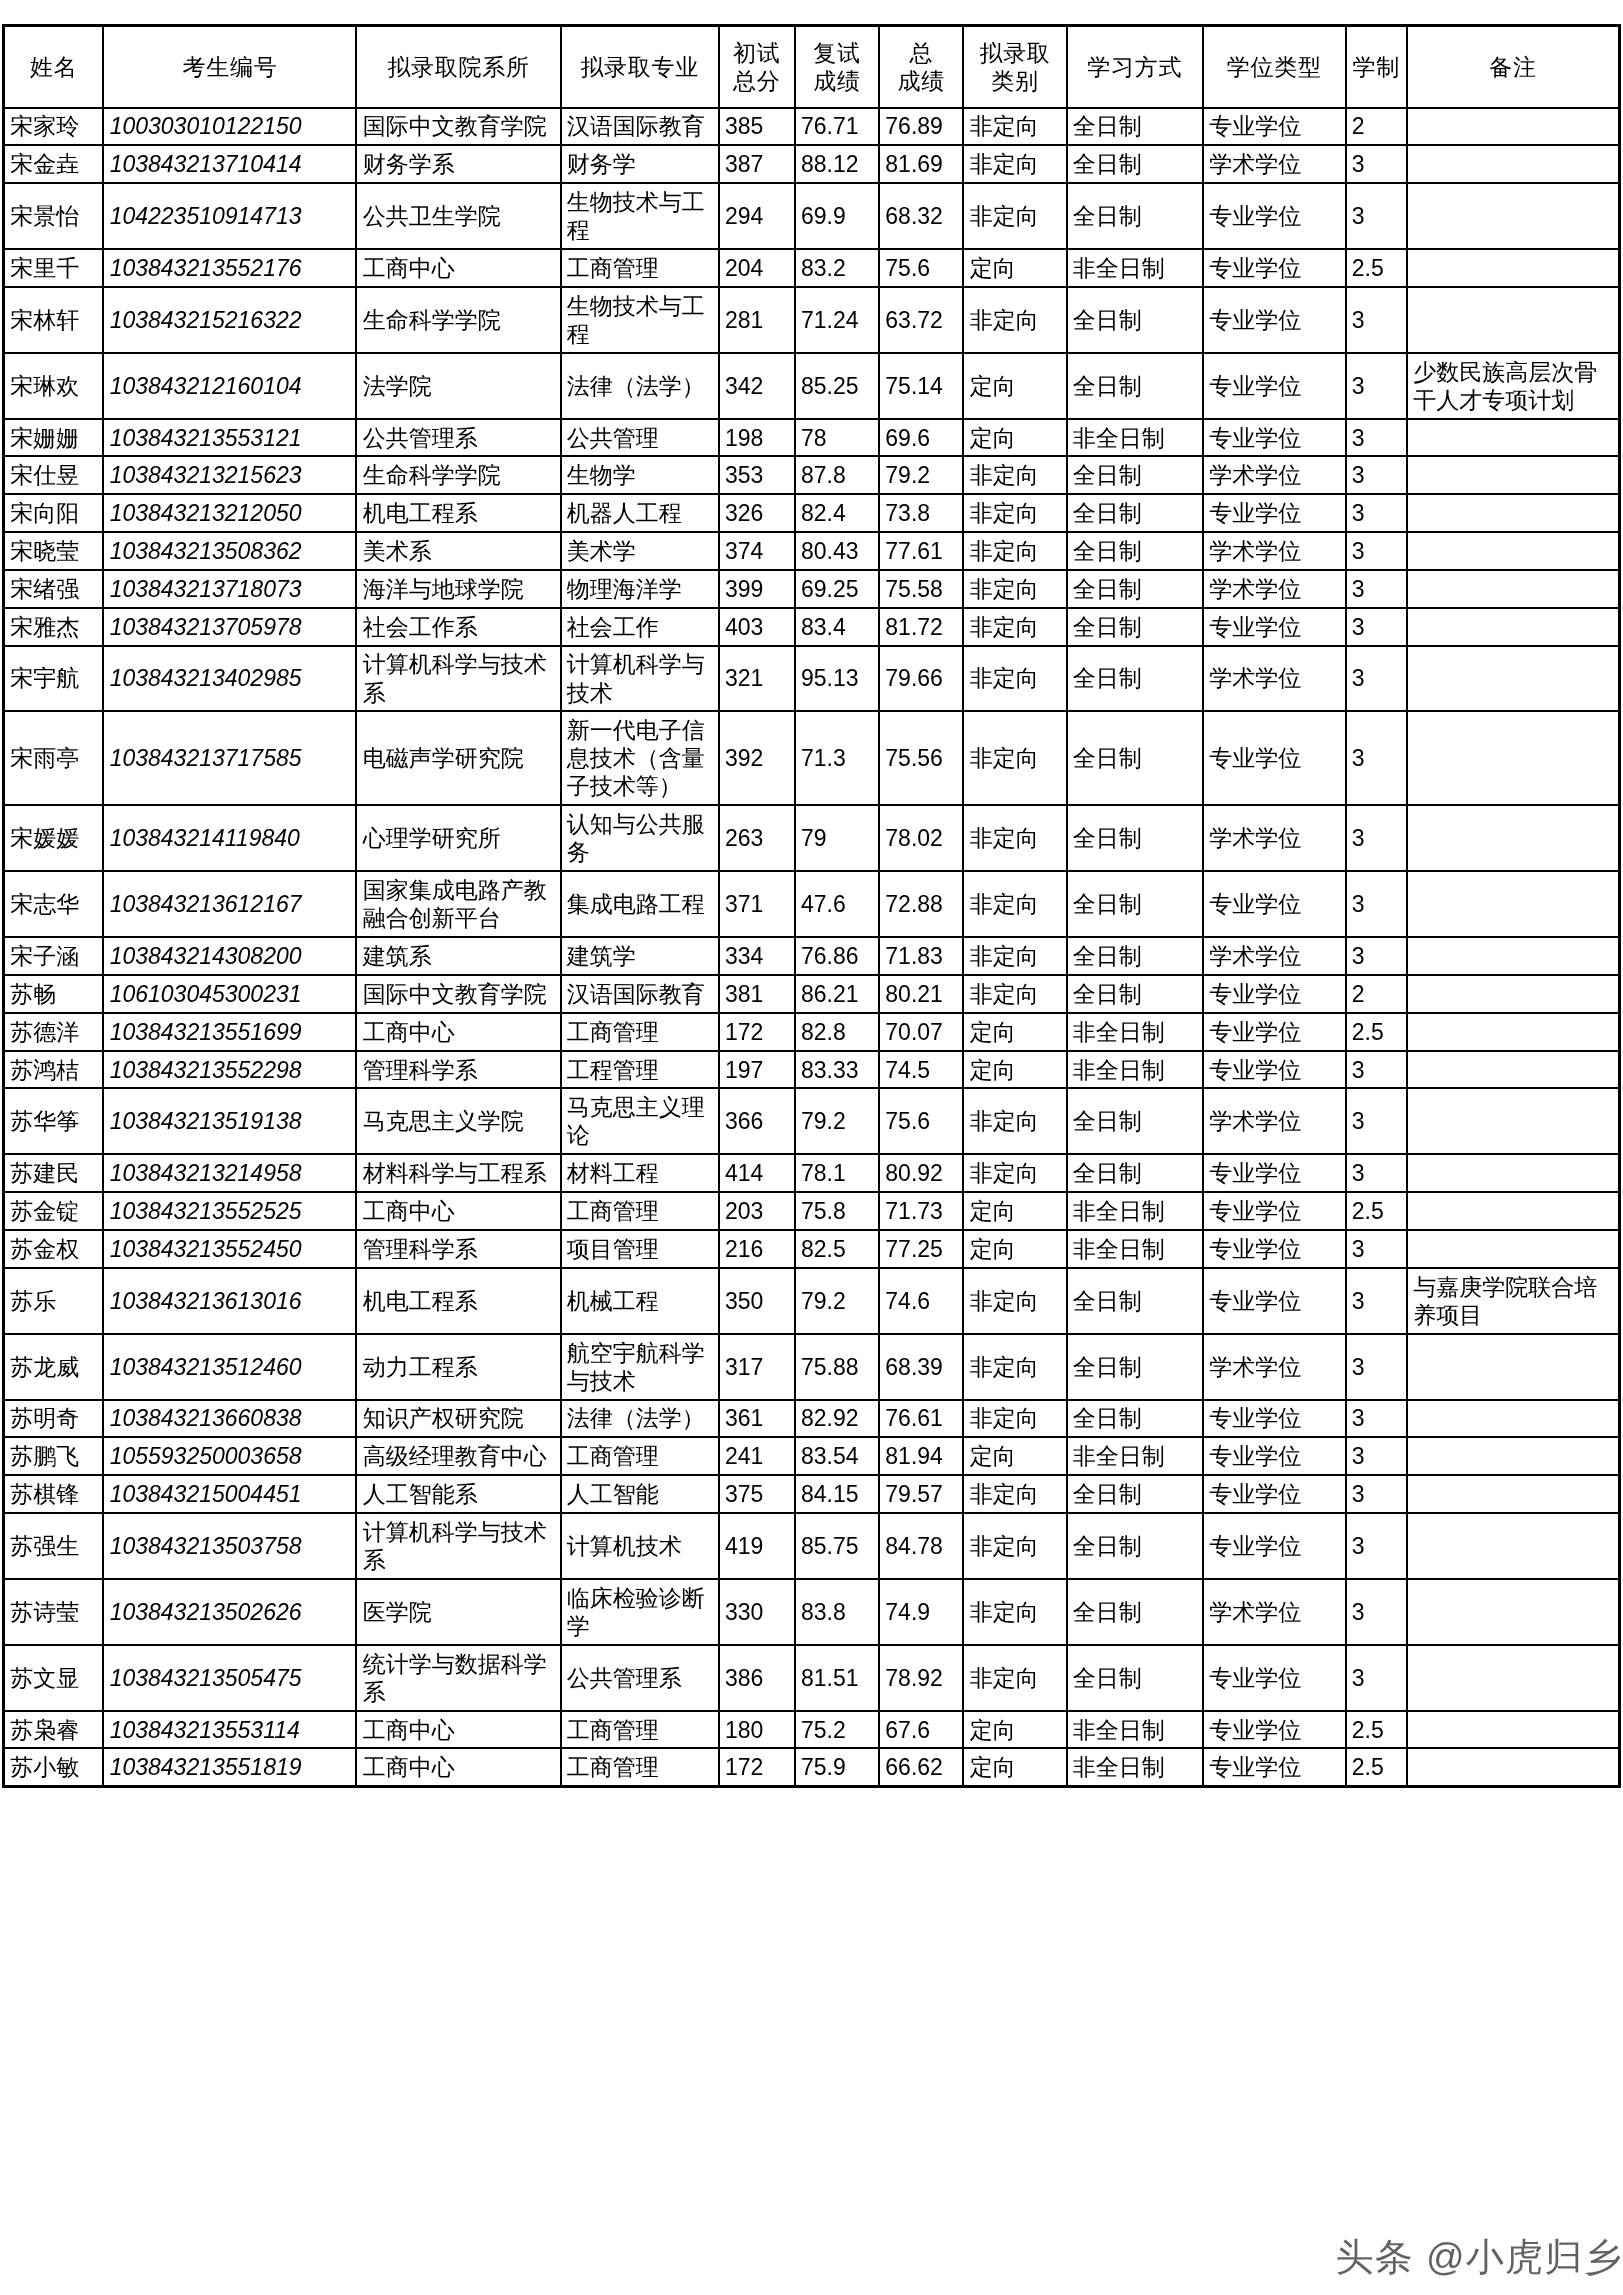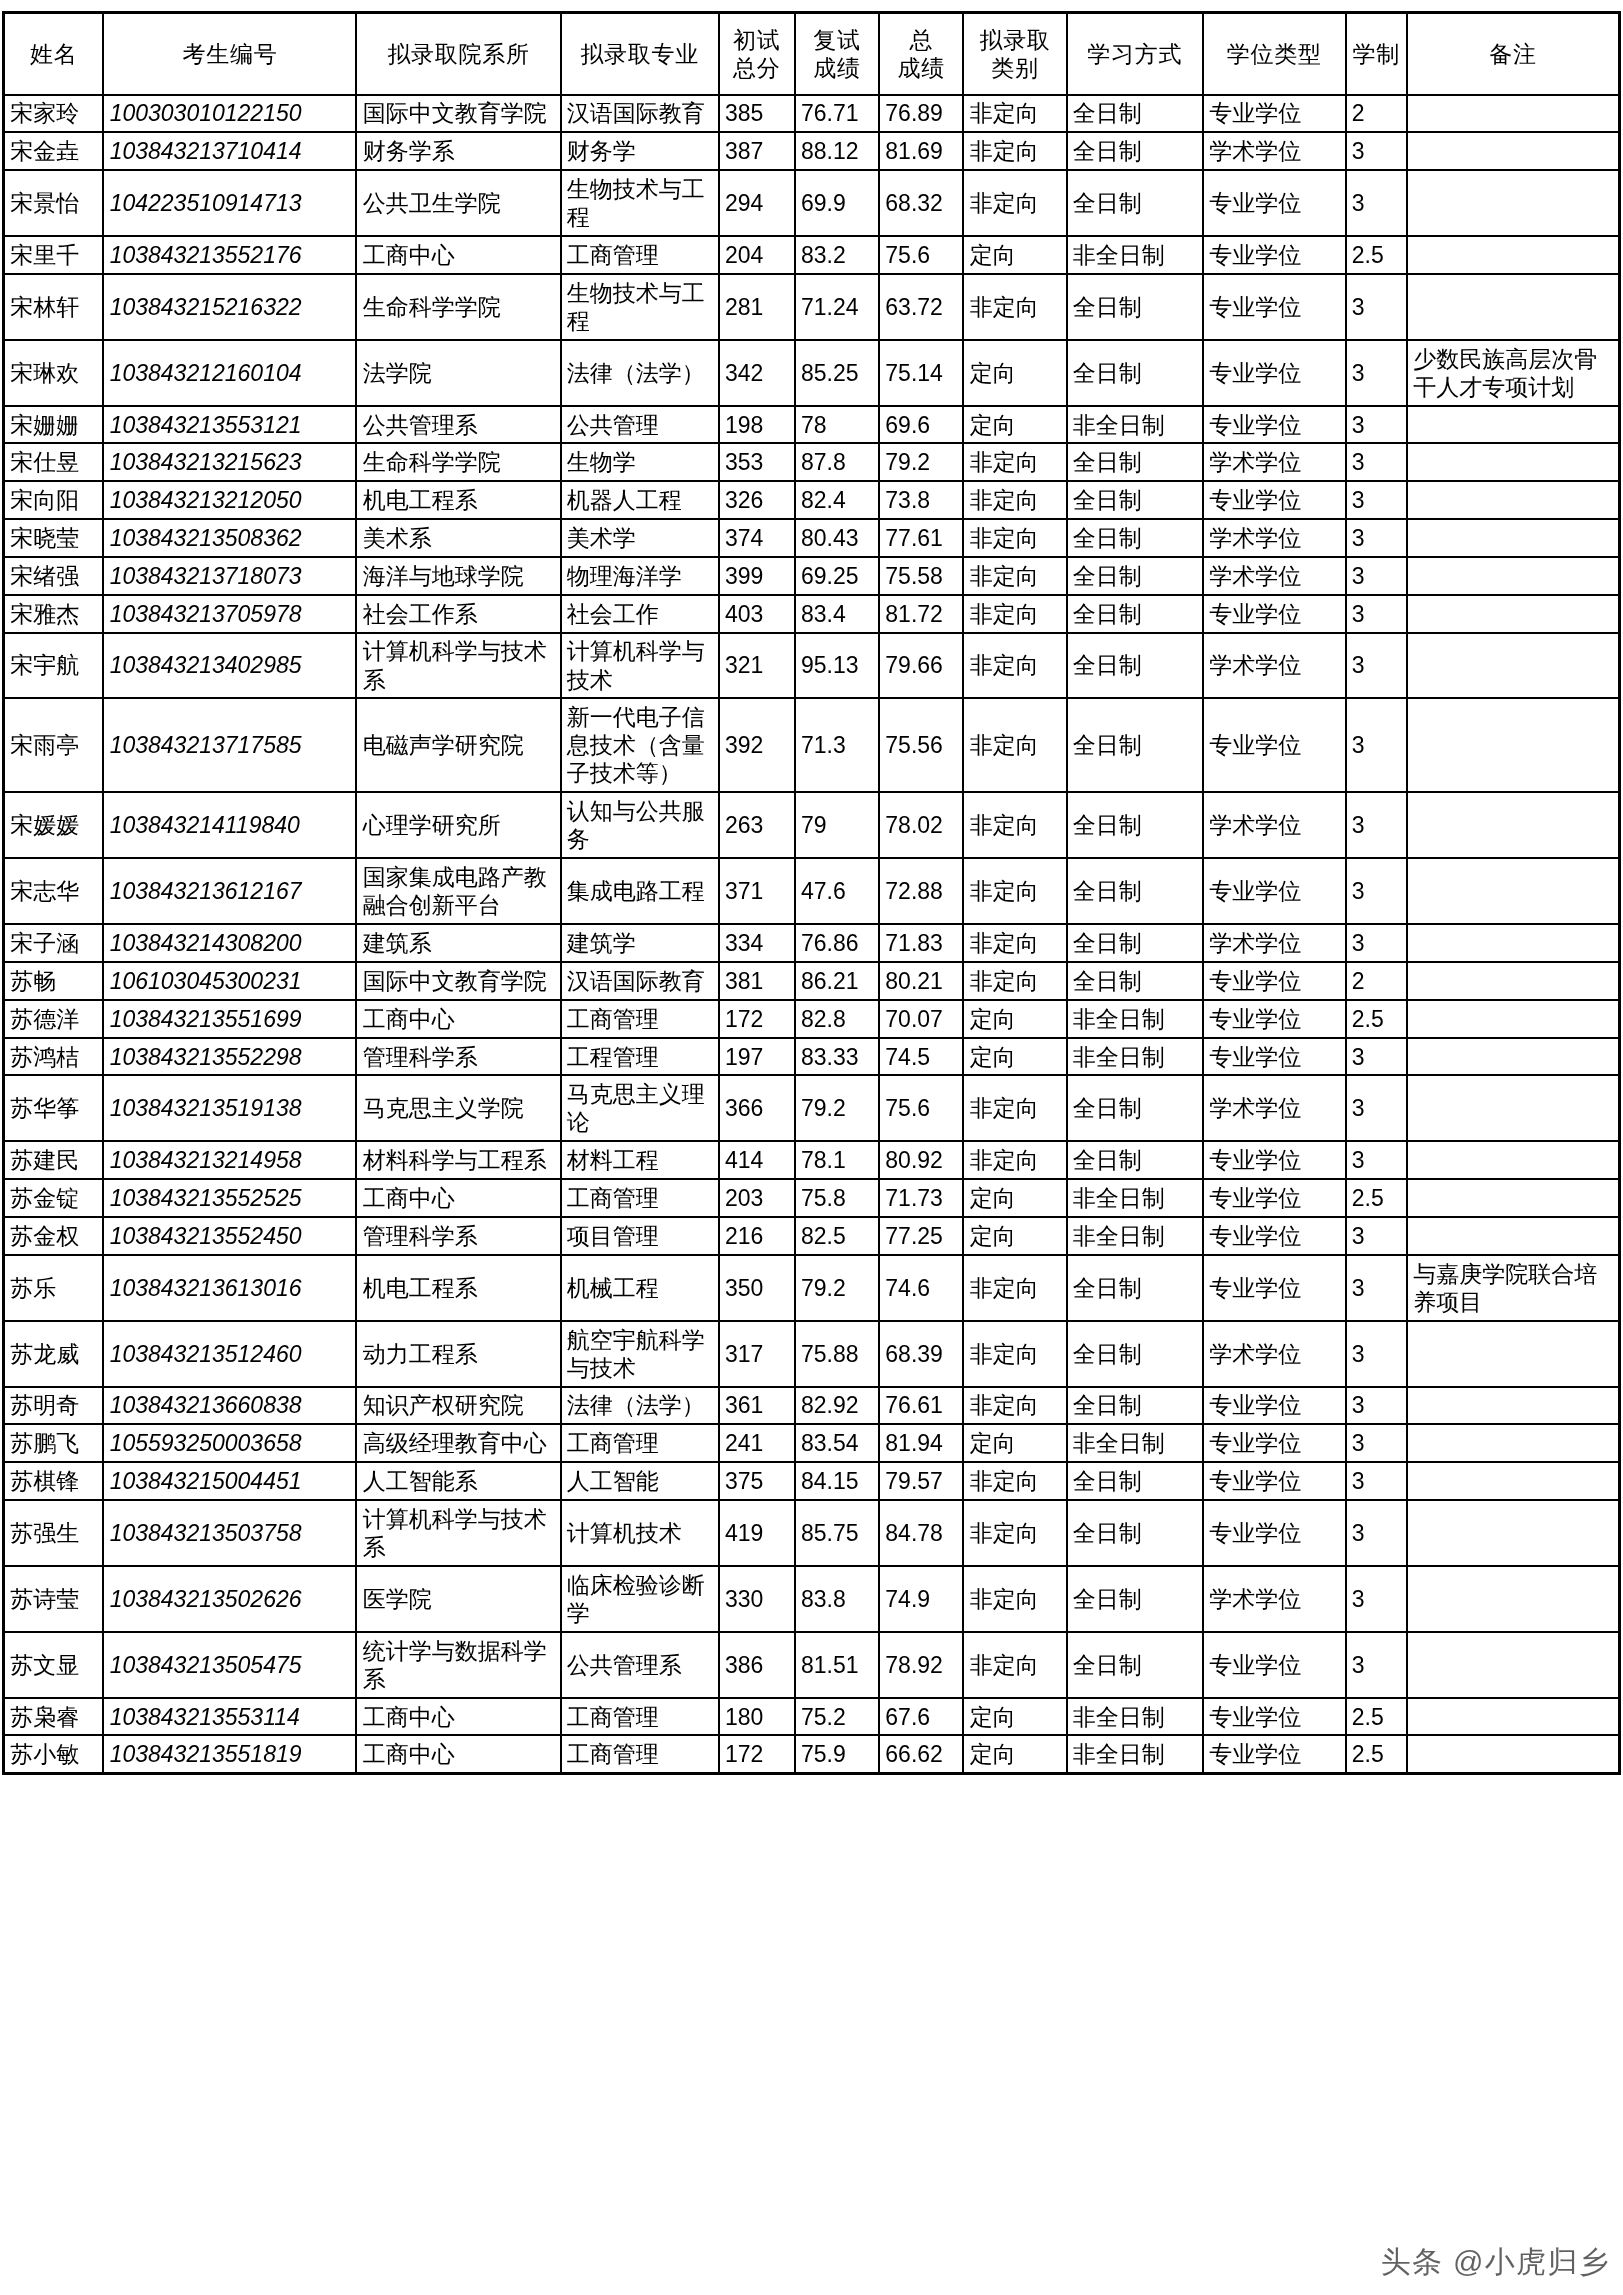--- a/index.html
+++ b/index.html
@@ -13,21 +13,21 @@
     font-family: "Liberation Sans", "DejaVu Sans", sans-serif;
     position: relative;
     overflow: hidden;
   }
   .sheet {
     position: absolute;
     left: 0;
     top: 0;
     width: 1623px;
     height: 2295px;
-    padding: 11px 0 0 0;
+    padding: 24px 0 0 0;
     box-sizing: border-box;
   }
   table.admission {
     border-collapse: collapse;
     table-layout: fixed;
     width: 1619px;
     margin: 0 auto;
     border: 3.3px solid #000;
   }
   table.admission col.c-name       { width: 96px; }
@@ -67,23 +67,23 @@
   }
   td.num, td.name, td.code {
     white-space: nowrap;
   }
   td.name { text-align: left; margin-left: 32px; }
   td.code { letter-spacing: 0px; font-style: italic; }
   td.empty { }
 
   .watermark {
     position: absolute;
-    right: 13px;
+    right: 0;
     bottom: 11.8px;
-    font-size: 30px;
+    font-size: 38px;
     color: rgba(0,0,0,0.62);
     font-family: "Liberation Sans", "DejaVu Sans", sans-serif;
     letter-spacing: 1.3px;
     white-space: nowrap;
     pointer-events: none;
   }
 </style>
 </head>
 <body>
 

